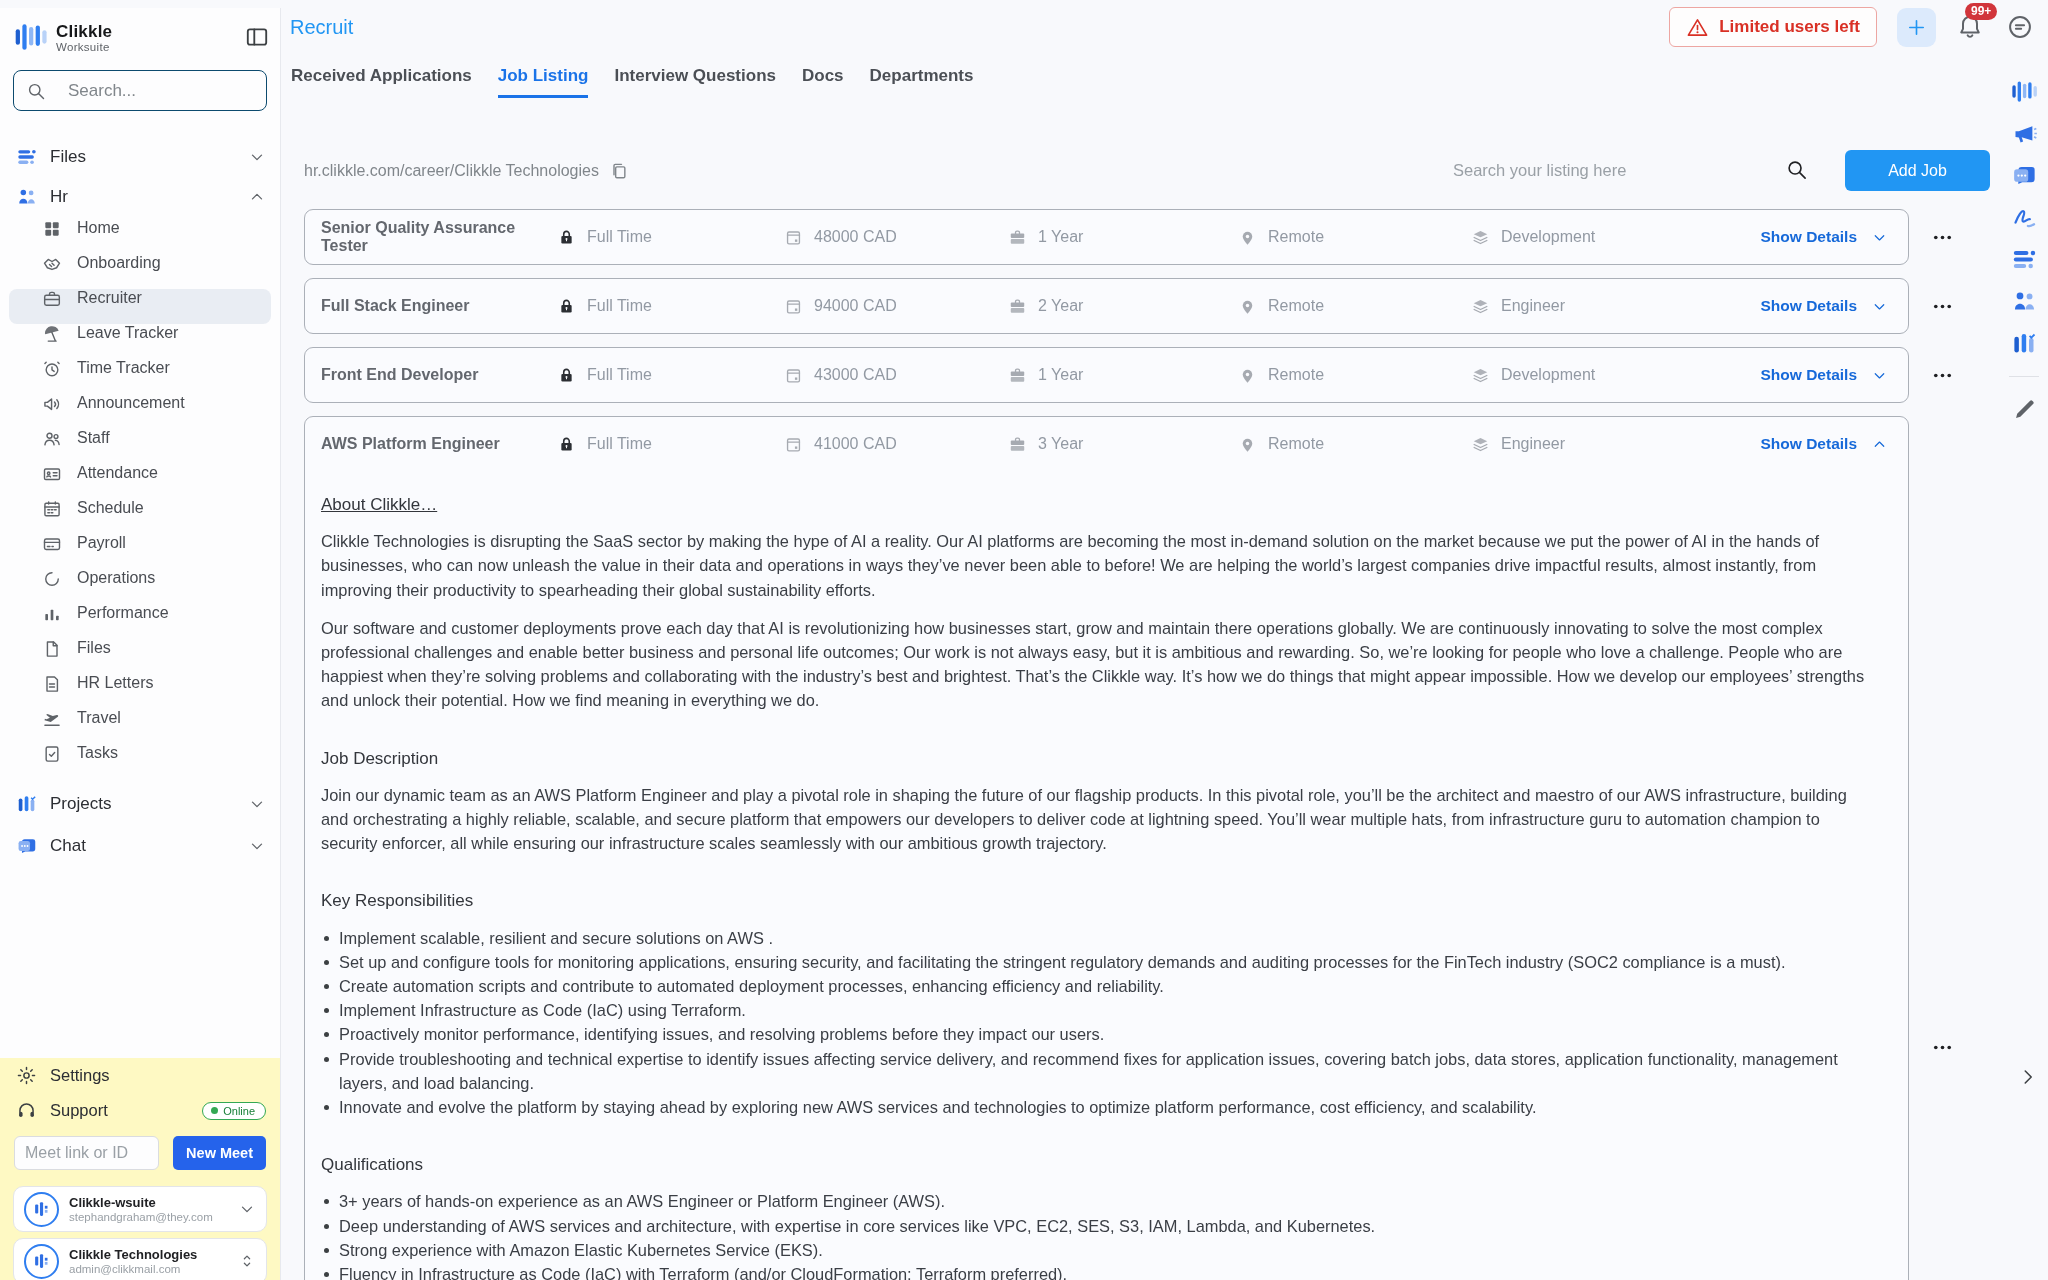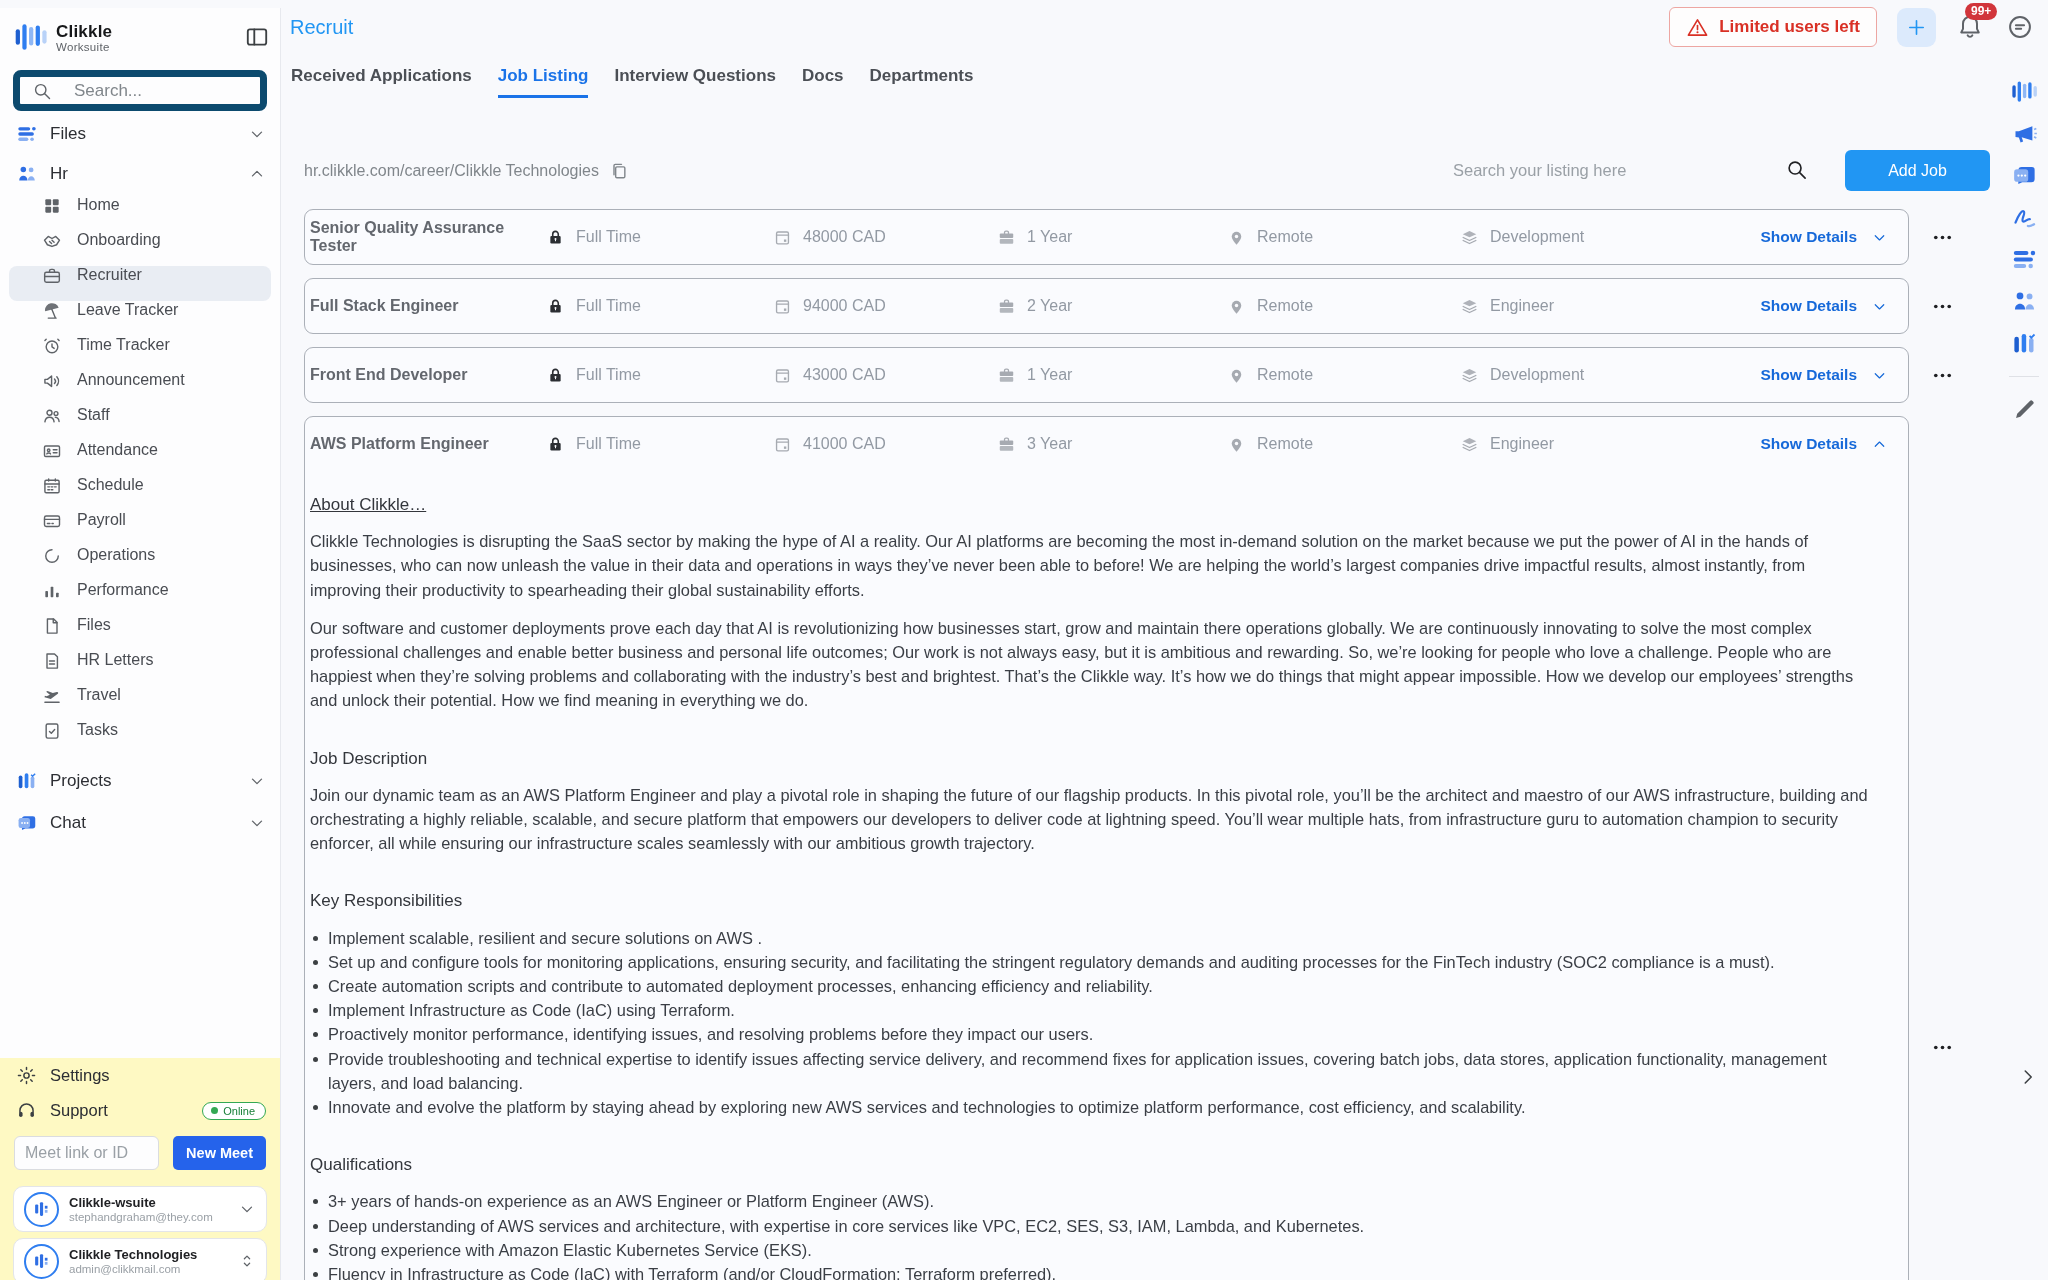--- a/index.html
+++ b/index.html
@@ -14,21 +14,21 @@
 
   
   .sidebar { position:absolute; left:0; top:8px; width:281px; height:1280px; background:#fdfdfe; border-right:1px solid #e7e9ee; z-index:5; }
   .logo-row { display:flex; align-items:center; padding:12px 10px 10px 14px; }
   .logo-mark { width:34px; height:34px; }
   .logo-mark svg { width:100%; height:100%; }
   .brand-text { margin-left:8px; flex:1; }
   .brand-name { font-size:17px; font-weight:bold; color:#17181a; letter-spacing:.2px; }
   .brand-sub { font-size:11.5px; color:#5f6368; margin-top:-1px; letter-spacing:.3px; }
   .panel-btn { width:26px; height:26px; border:none; background:none; color:#3c4043; cursor:pointer; }
-  .search-box { margin:6px 13px 3px; height:41px; border:7px solid #0c4a6e; border-radius:8px; display:flex; align-items:center; padding:0 12px; background:#fdfdfe; }
+  .search-box { margin:6px 13px 26px; height:41px; border:1px solid #0c4a6e; border-radius:8px; display:flex; align-items:center; padding:0 12px; background:#fdfdfe; }
   .search-box .icon { color:#5f6368; width:20px; height:20px; margin-right:22px; }
   .search-box input { border:none; outline:none; background:none; font-size:17px; color:#3c4043; width:100%; font-family:inherit; }
   .search-box input::placeholder { color:#80868b; }
 
   .section-row { display:flex; align-items:center; height:40px; padding:0 14px 0 16px; cursor:pointer; }
   .section-row .sec-label { font-size:17px; color:#2c2e33; margin-left:12px; flex:1; }
   .section-row .chev { width:18px; height:18px; color:#5f6368; }
   .subnav { padding:2px 0 4px; }
   .subitem { display:flex; align-items:flex-start; height:35px; padding-left:33px; margin:0 9px; border-radius:8px; cursor:pointer; color:#494c52; }
   .subitem .icon { width:20px; height:20px; color:#5f6368; }
@@ -77,21 +77,21 @@
   .url-wrap .icon { width:20px; height:20px; color:#80868b; cursor:pointer; }
   .listing-search { margin-left:auto; display:flex; align-items:center; }
   .listing-search input { border:none; background:none; outline:none; width:330px; font-size:16.5px; color:#3c4043; font-family:inherit; }
   .listing-search input::placeholder { color:#9aa0a6; }
   .mag-btn { width:26px; height:26px; color:#202124; background:none; border:none; cursor:pointer; margin-right:36px; }
   .mag-btn .icon { width:23px; height:23px; }
   .addjob-btn { width:145px; height:41px; background:#2196f3; color:#fff; border:none; border-radius:6px; font-size:16px; font-weight:500; cursor:pointer; font-family:inherit; }
 
   .job-list { margin:18px 0 0 22px; width:1672px; }
   .job-rowwrap { display:flex; margin-bottom:13px; }
-  .job-card { flex:0 0 1605px; background:#fafbfe; border:1px solid #abb0b8; border-radius:9px; padding:0 20px 0 5px; }
+  .job-card { flex:0 0 1605px; background:#fafbfe; border:1px solid #abb0b8; border-radius:9px; padding:0 20px 0 16px; }
   .job-head { display:flex; align-items:center; min-height:54px; padding:6px 0; }
   .jcol { display:flex; align-items:center; gap:11px; font-size:16px; color:#9299a3; }
   .jcol .icon { width:19px; height:19px; color:#a6aab1; }
   .jcol .icon.dark { color:#2b2e33; }
   .jtitle { width:236px; font-size:16px; font-weight:bold; color:#63676e; padding-right:24px; gap:0; }
   .w-type { width:227px; } .w-sal { width:224px; } .w-exp { width:230px; } .w-loc { width:233px; } .w-dept { flex:1; }
   .details-link { margin-left:auto; display:flex; align-items:center; gap:14px; color:#1669d9; font-size:15.5px; font-weight:bold; cursor:pointer; white-space:nowrap;justify-content:space-between; }
   .details-link .icon { width:17px; height:17px; }
   .dots-btn { width:66px; display:flex; align-items:center; justify-content:center; background:none; border:none; color:#202124; cursor:pointer; }
   .dots-btn .icon { width:23px; height:23px; }

